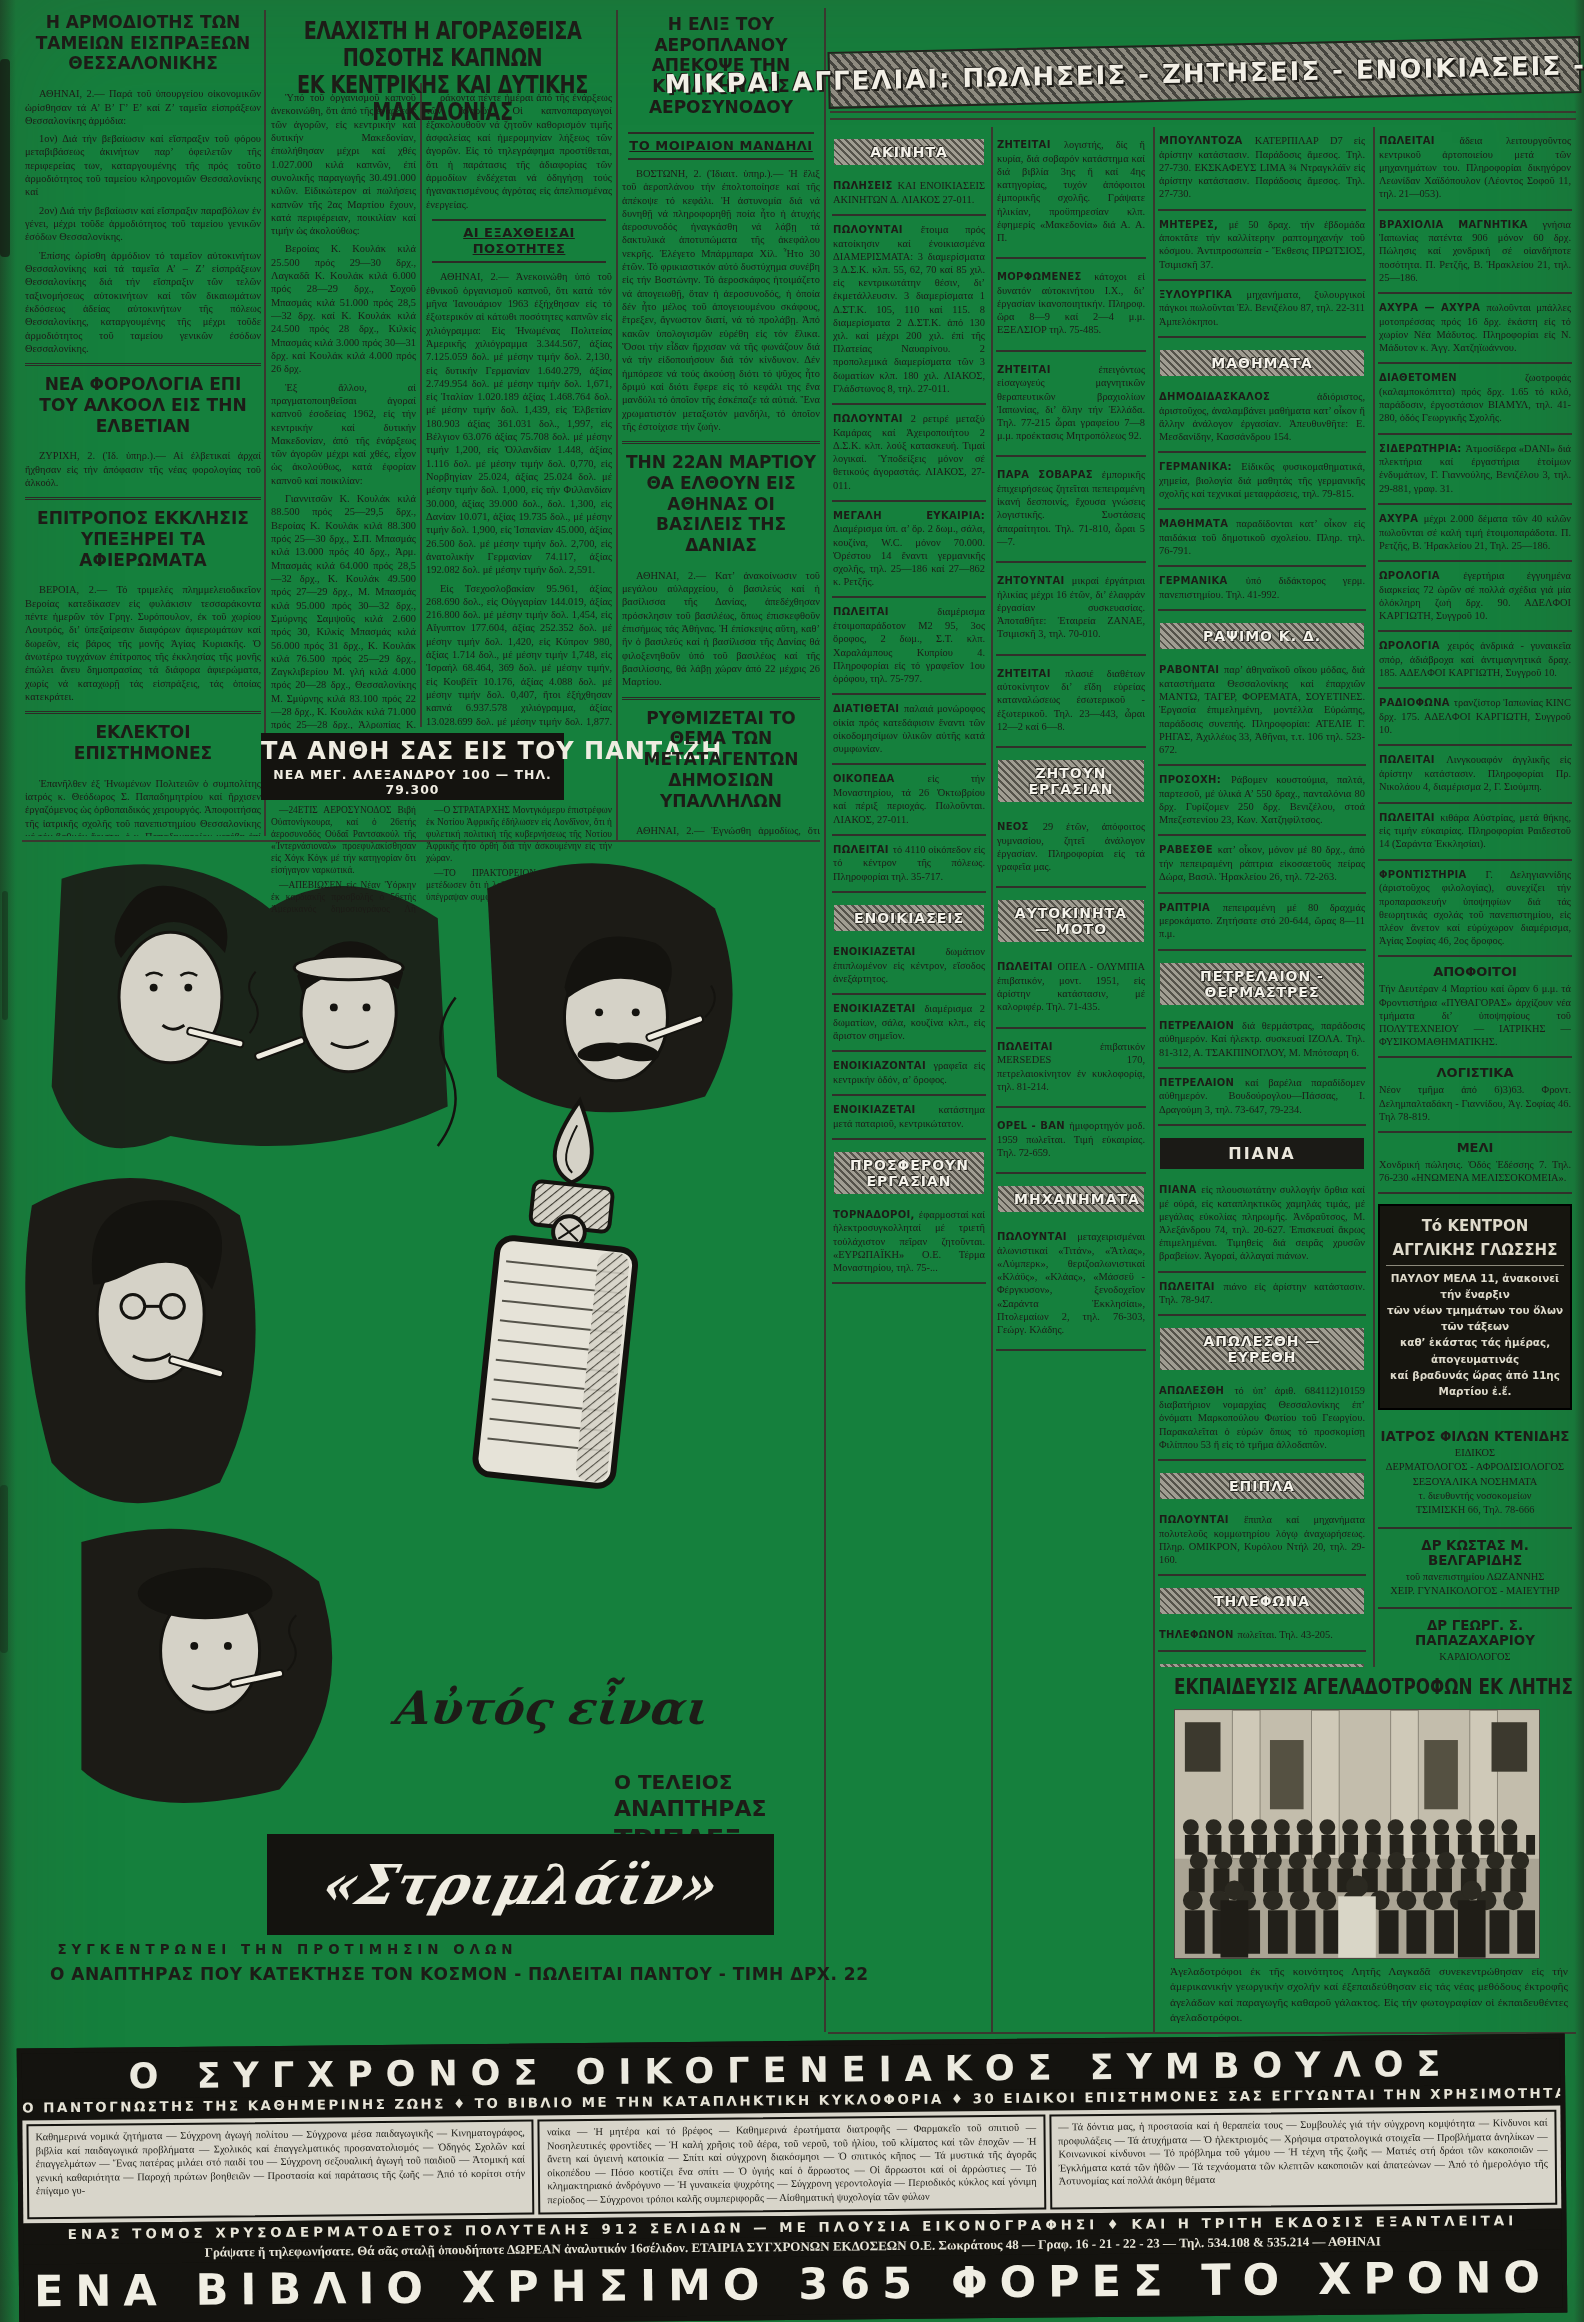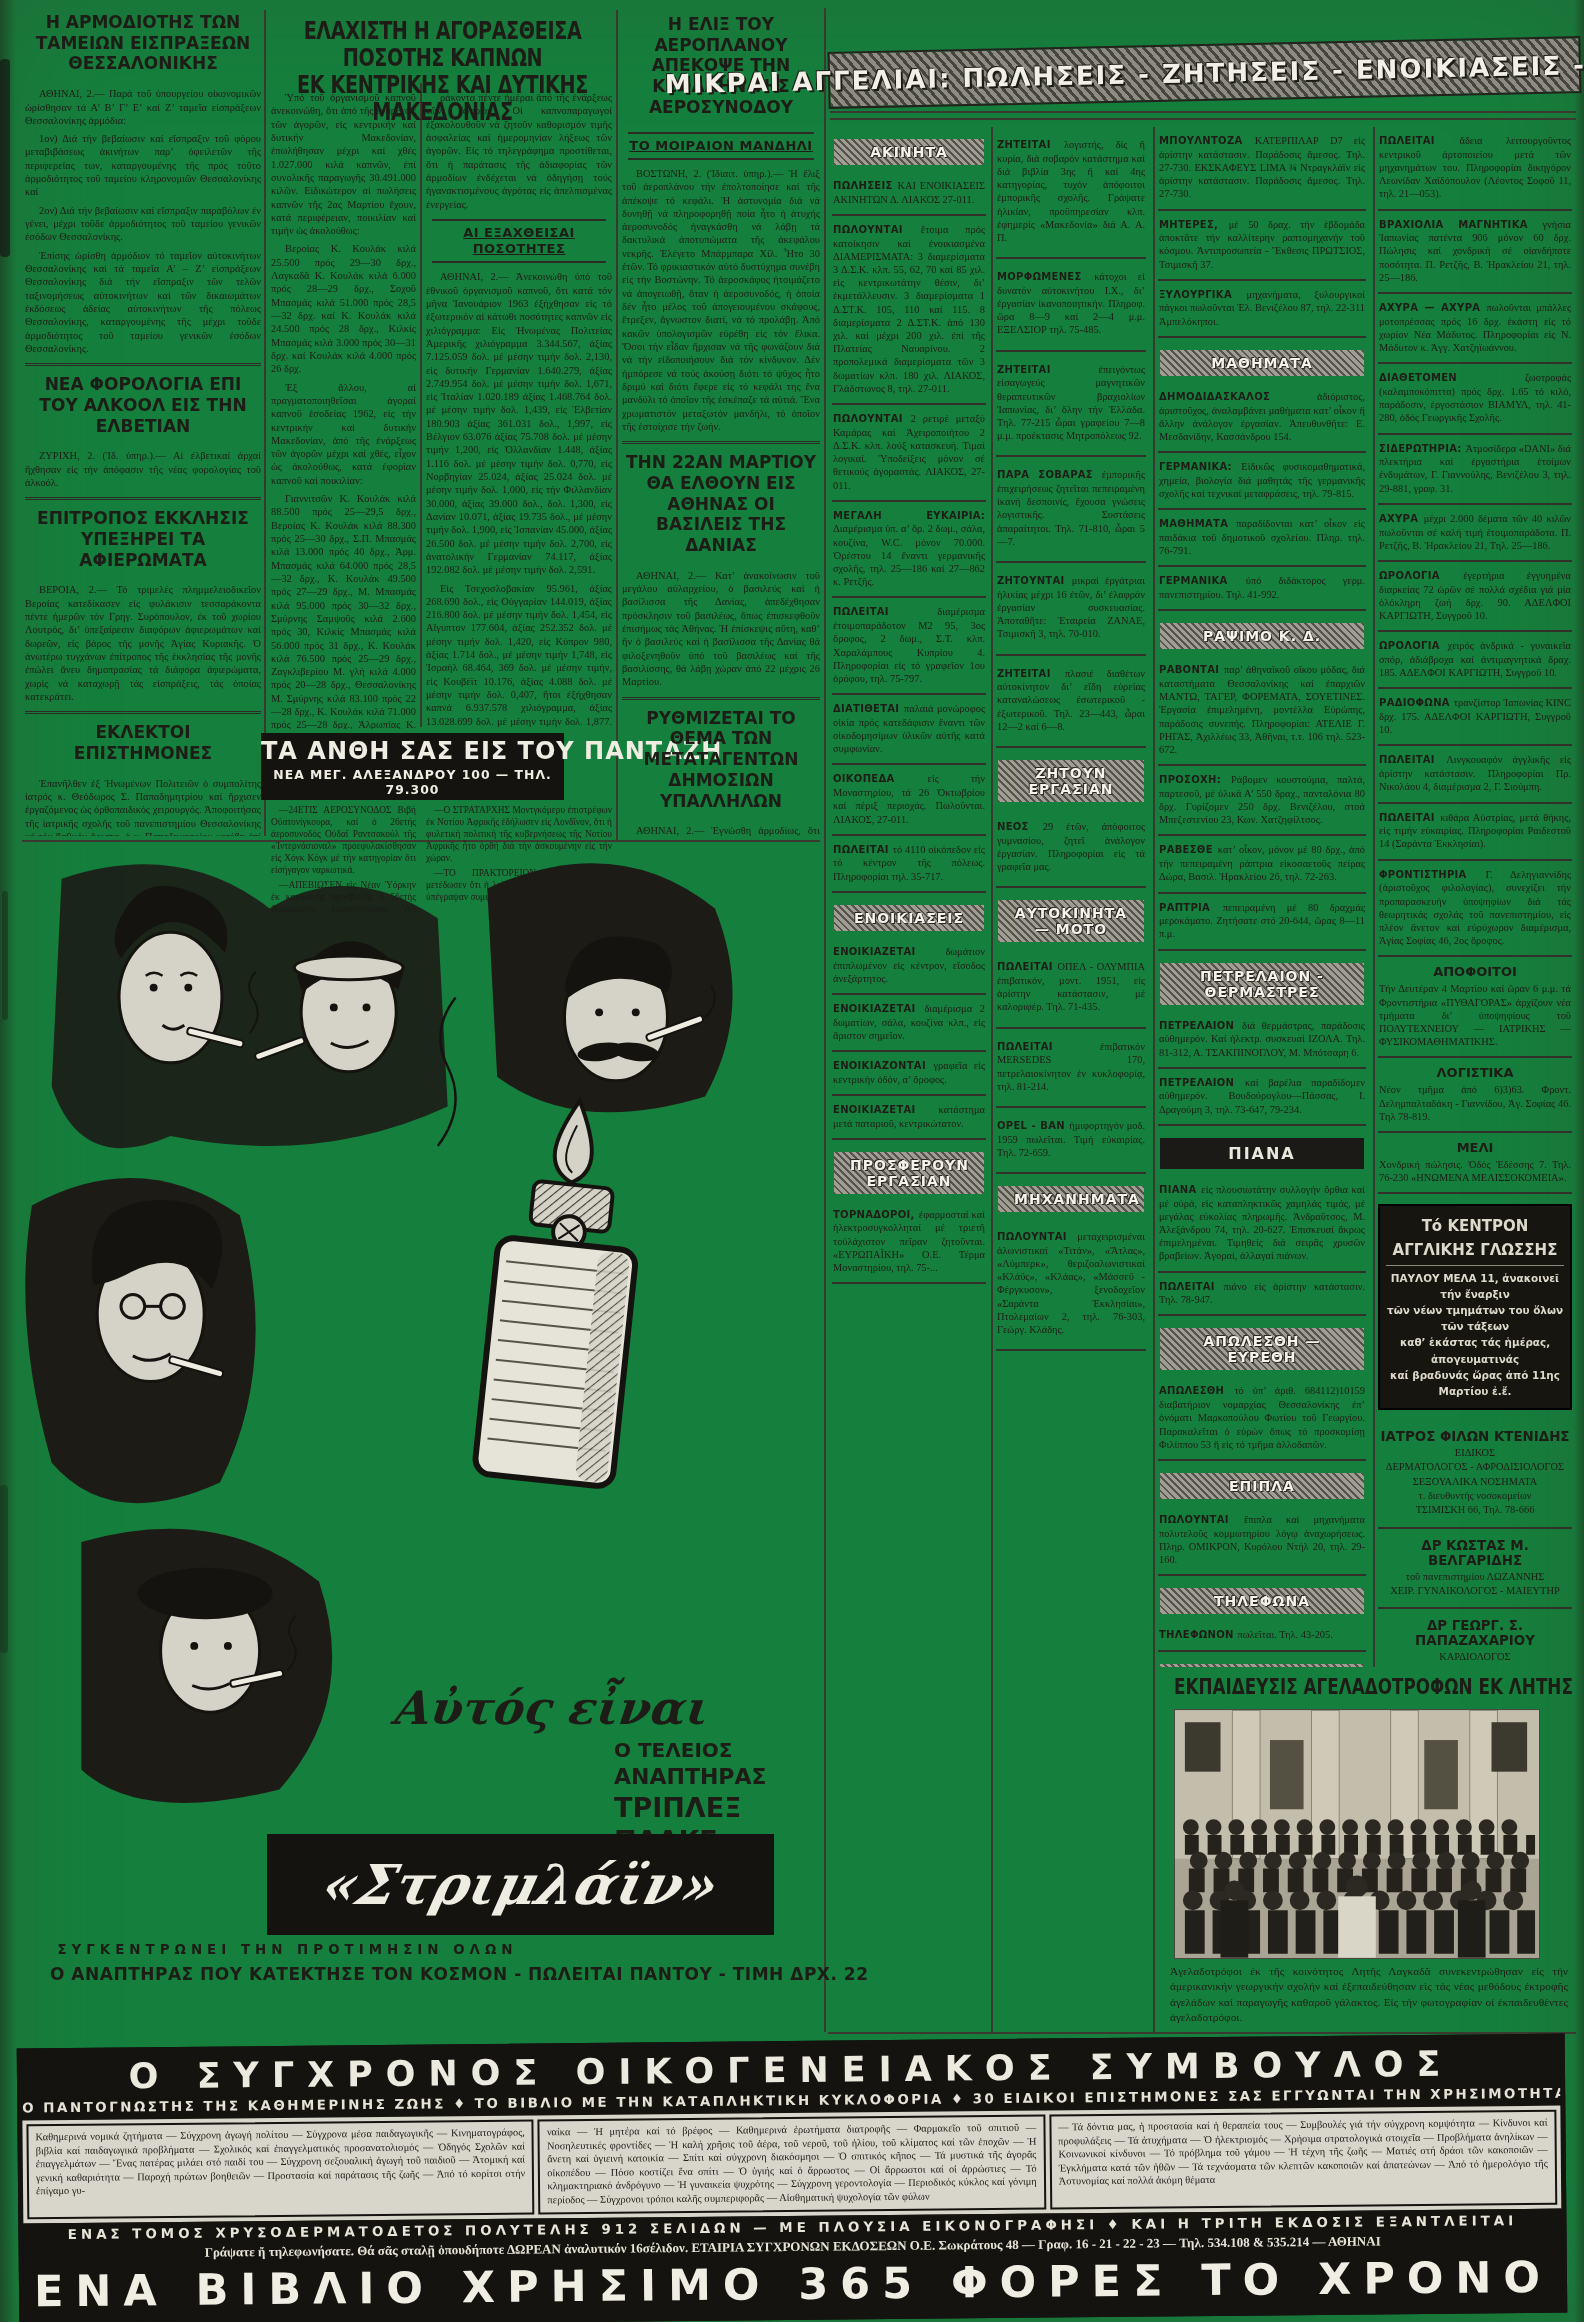--- a/index.html
+++ b/index.html
@@ -225,21 +225,21 @@
       <line x1="28" y1="244" x2="148" y2="244" stroke="#55534a" stroke-width="2"></line>
       <line x1="28" y1="264" x2="148" y2="264" stroke="#55534a" stroke-width="2"></line>
       <rect x="120" y="64" width="32" height="232" rx="12" fill="url(#ht)" opacity=".85"></rect>
     </g>
 
     <path d="M420,300 q30,-40 10,-80 q-18,-36 8,-70" stroke="#14130f" stroke-width="2.5" fill="none"></path>
   </svg>
 
   <div class="abs script" style="left:396px;top:1681px;">Αὐτός εἶναι</div>
   <div class="abs lblock" style="left:614px;top:1738px;width:178px;">
-    <div style="font-size:20px;">Ο ΤΕΛΕΙΟΣ</div>
+    <div style="font-size:20px;margin-top:32px;">Ο ΤΕΛΕΙΟΣ</div>
     <div style="font-size:22px;">ΑΝΑΠΤΗΡΑΣ</div>
     <div style="font-size:27px;">ΤΡΙΠΛΕΞ</div>
     <div style="font-size:27px;">ΠΛΑΚΕ</div>
   </div>
   <div class="brandband" style="left:267px;top:1834px;width:507px;height:101px;">
     <span>«Στριμλάϊν»</span>
   </div>
   <div class="abs ltag1" style="left:30px;top:1942px;width:515px;">ΣΥΓΚΕΝΤΡΩΝΕΙ ΤΗΝ ΠΡΟΤΙΜΗΣΙΝ ΟΛΩΝ</div>
   <div class="abs ltag2" style="left:18px;top:1964px;width:540px;">Ο ΑΝΑΠΤΗΡΑΣ ΠΟΥ ΚΑΤΕΚΤΗΣΕ ΤΟΝ ΚΟΣΜΟΝ - ΠΩΛΕΙΤΑΙ ΠΑΝΤΟΥ - ΤΙΜΗ ΔΡΧ. 22</div>
 

